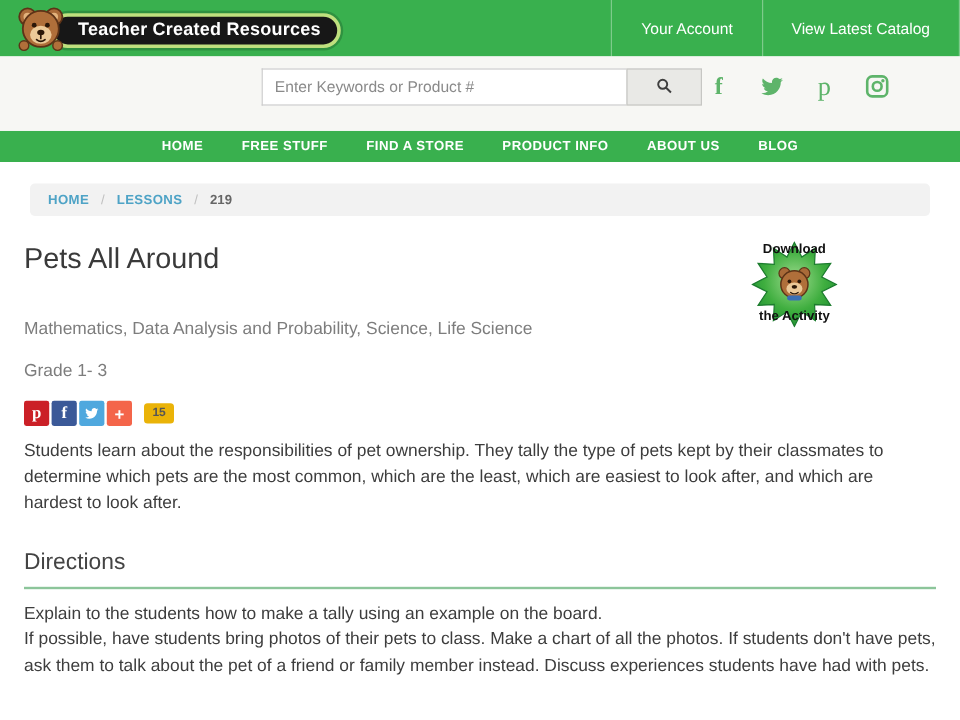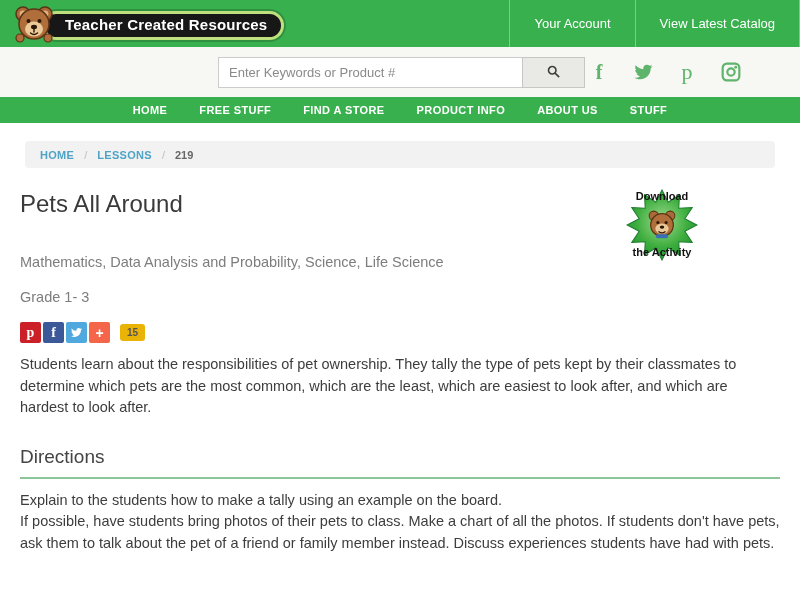--- a/index.html
+++ b/index.html
@@ -12,21 +12,21 @@
   .logo-bear { position:relative; z-index:2; margin-right:-14px; }
   .logo-pill { background:#171717; border:3px solid #bfe07e; border-radius:16px;
     padding:2px 14px 3px 20px; box-shadow:0 0 0 2px #2f9140;text-align:center; }
   .logo-pill span { color:#fff; font-weight:bold; font-size:15px; letter-spacing:.2px; }
   .topnav { position:absolute; right:0; top:0; height:47px; display:flex; }
   .topnav-item { display:flex; align-items:center; gap:7px; padding:0 24px; color:#fff;
     font-size:13px; border-left:1px solid rgba(255,255,255,.35); cursor:pointer; }
   .topnav-item:last-child { border-right:1px solid rgba(255,255,255,.35); }
 
   
-  .searchrow { height:50px; background:#f7f7f4; position:relative; }
+  .searchrow { height:62px; background:#f7f7f4; position:relative; }
   .search-input { position:absolute; left:218px; top:10px; width:304px; height:31px;
     border:1px solid #ccc; border-right:none; background:#fff; padding:0 10px; font-size:13px;
     color:#444; font-family:"Liberation Sans",sans-serif; }
   .search-input::placeholder { color:#8a8a8a; }
   .search-btn { position:absolute; left:522px; top:10px; width:63px; height:31px;
     background:#e9e9e6; border:1px solid #c6c6c3; cursor:pointer; display:flex;
     align-items:center; justify-content:center; }
   .socials { position:absolute; right:58px; top:0; height:50px; display:flex; align-items:center; gap:22px; }
   .social { color:#5eb46a; cursor:pointer; display:flex; align-items:center; justify-content:center; width:22px; height:26px; }
   .social.fb { font-weight:bold; font-size:20px; font-family:"Liberation Serif",serif; }
@@ -130,21 +130,21 @@
     </span>
   </div>
 </div>
 
 <div class="mainnav">
   <span class="mainnav-item">HOME</span>
   <span class="mainnav-item">FREE STUFF</span>
   <span class="mainnav-item">FIND A STORE</span>
   <span class="mainnav-item">PRODUCT INFO</span>
   <span class="mainnav-item">ABOUT US</span>
-  <span class="mainnav-item">STUFF</span>
+  <span class="mainnav-item">BLOG</span>
 </div>
 
 <div class="content">
 
   <div class="breadcrumb">
     <span class="crumb-link">HOME</span>
     <span class="crumb-sep">/</span>
     <span class="crumb-link">LESSONS</span>
     <span class="crumb-sep">/</span>
     <span class="crumb-current">219</span>

